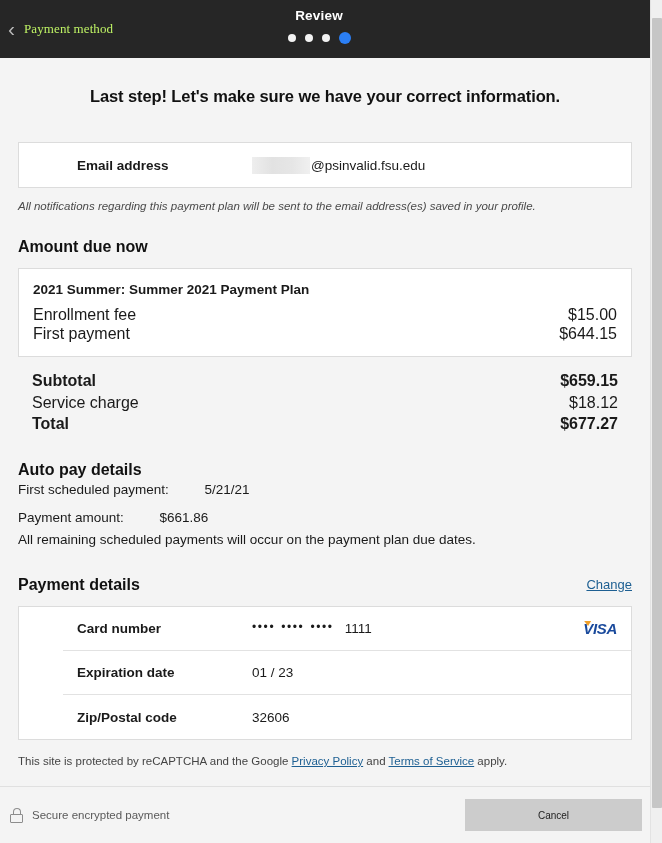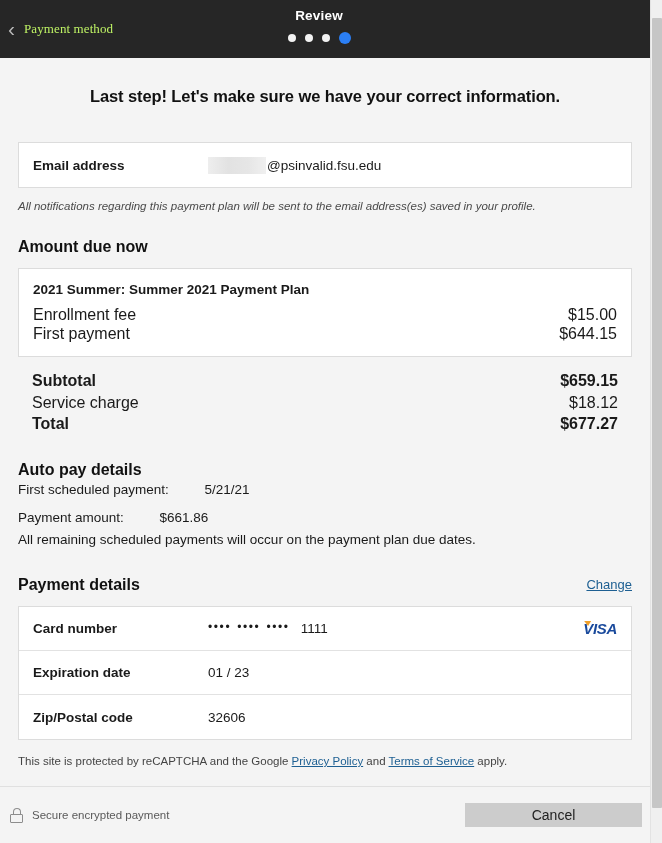--- a/index.html
+++ b/index.html
@@ -106,20 +106,21 @@
     font-weight: bold;
     color: #111;
     margin: 29px 0 0 0;
     letter-spacing: -.1px;
   }
 
   .card {
     background: #ffffff;
     border: 1px solid #dcdcdc;
     margin-top: 36px;
+    padding-left: 44px;
   }
 
   .email-row {
     display: flex;
     align-items: center;
     height: 44px;
     padding: 0 14px;
   }
   .email-label {
     font-size: 13.5px;
@@ -306,22 +307,22 @@
     margin-left: auto;
     display: flex;
     align-items: center;
     gap: 14px;
   }
 
   .btn {
     border: none;
     cursor: pointer;
     font-family: "Liberation Sans", sans-serif;
-    font-size: 14px;
-    height: 24px;
+    font-size: 10px;
+    height: 32px;
   }
   .btn-cancel {
     width: 177px;
     background: #cccccc;
     color: #222;
   }
   .btn-pay {
     width: 177px;
     background: #252525;
     color: #ffffff;

